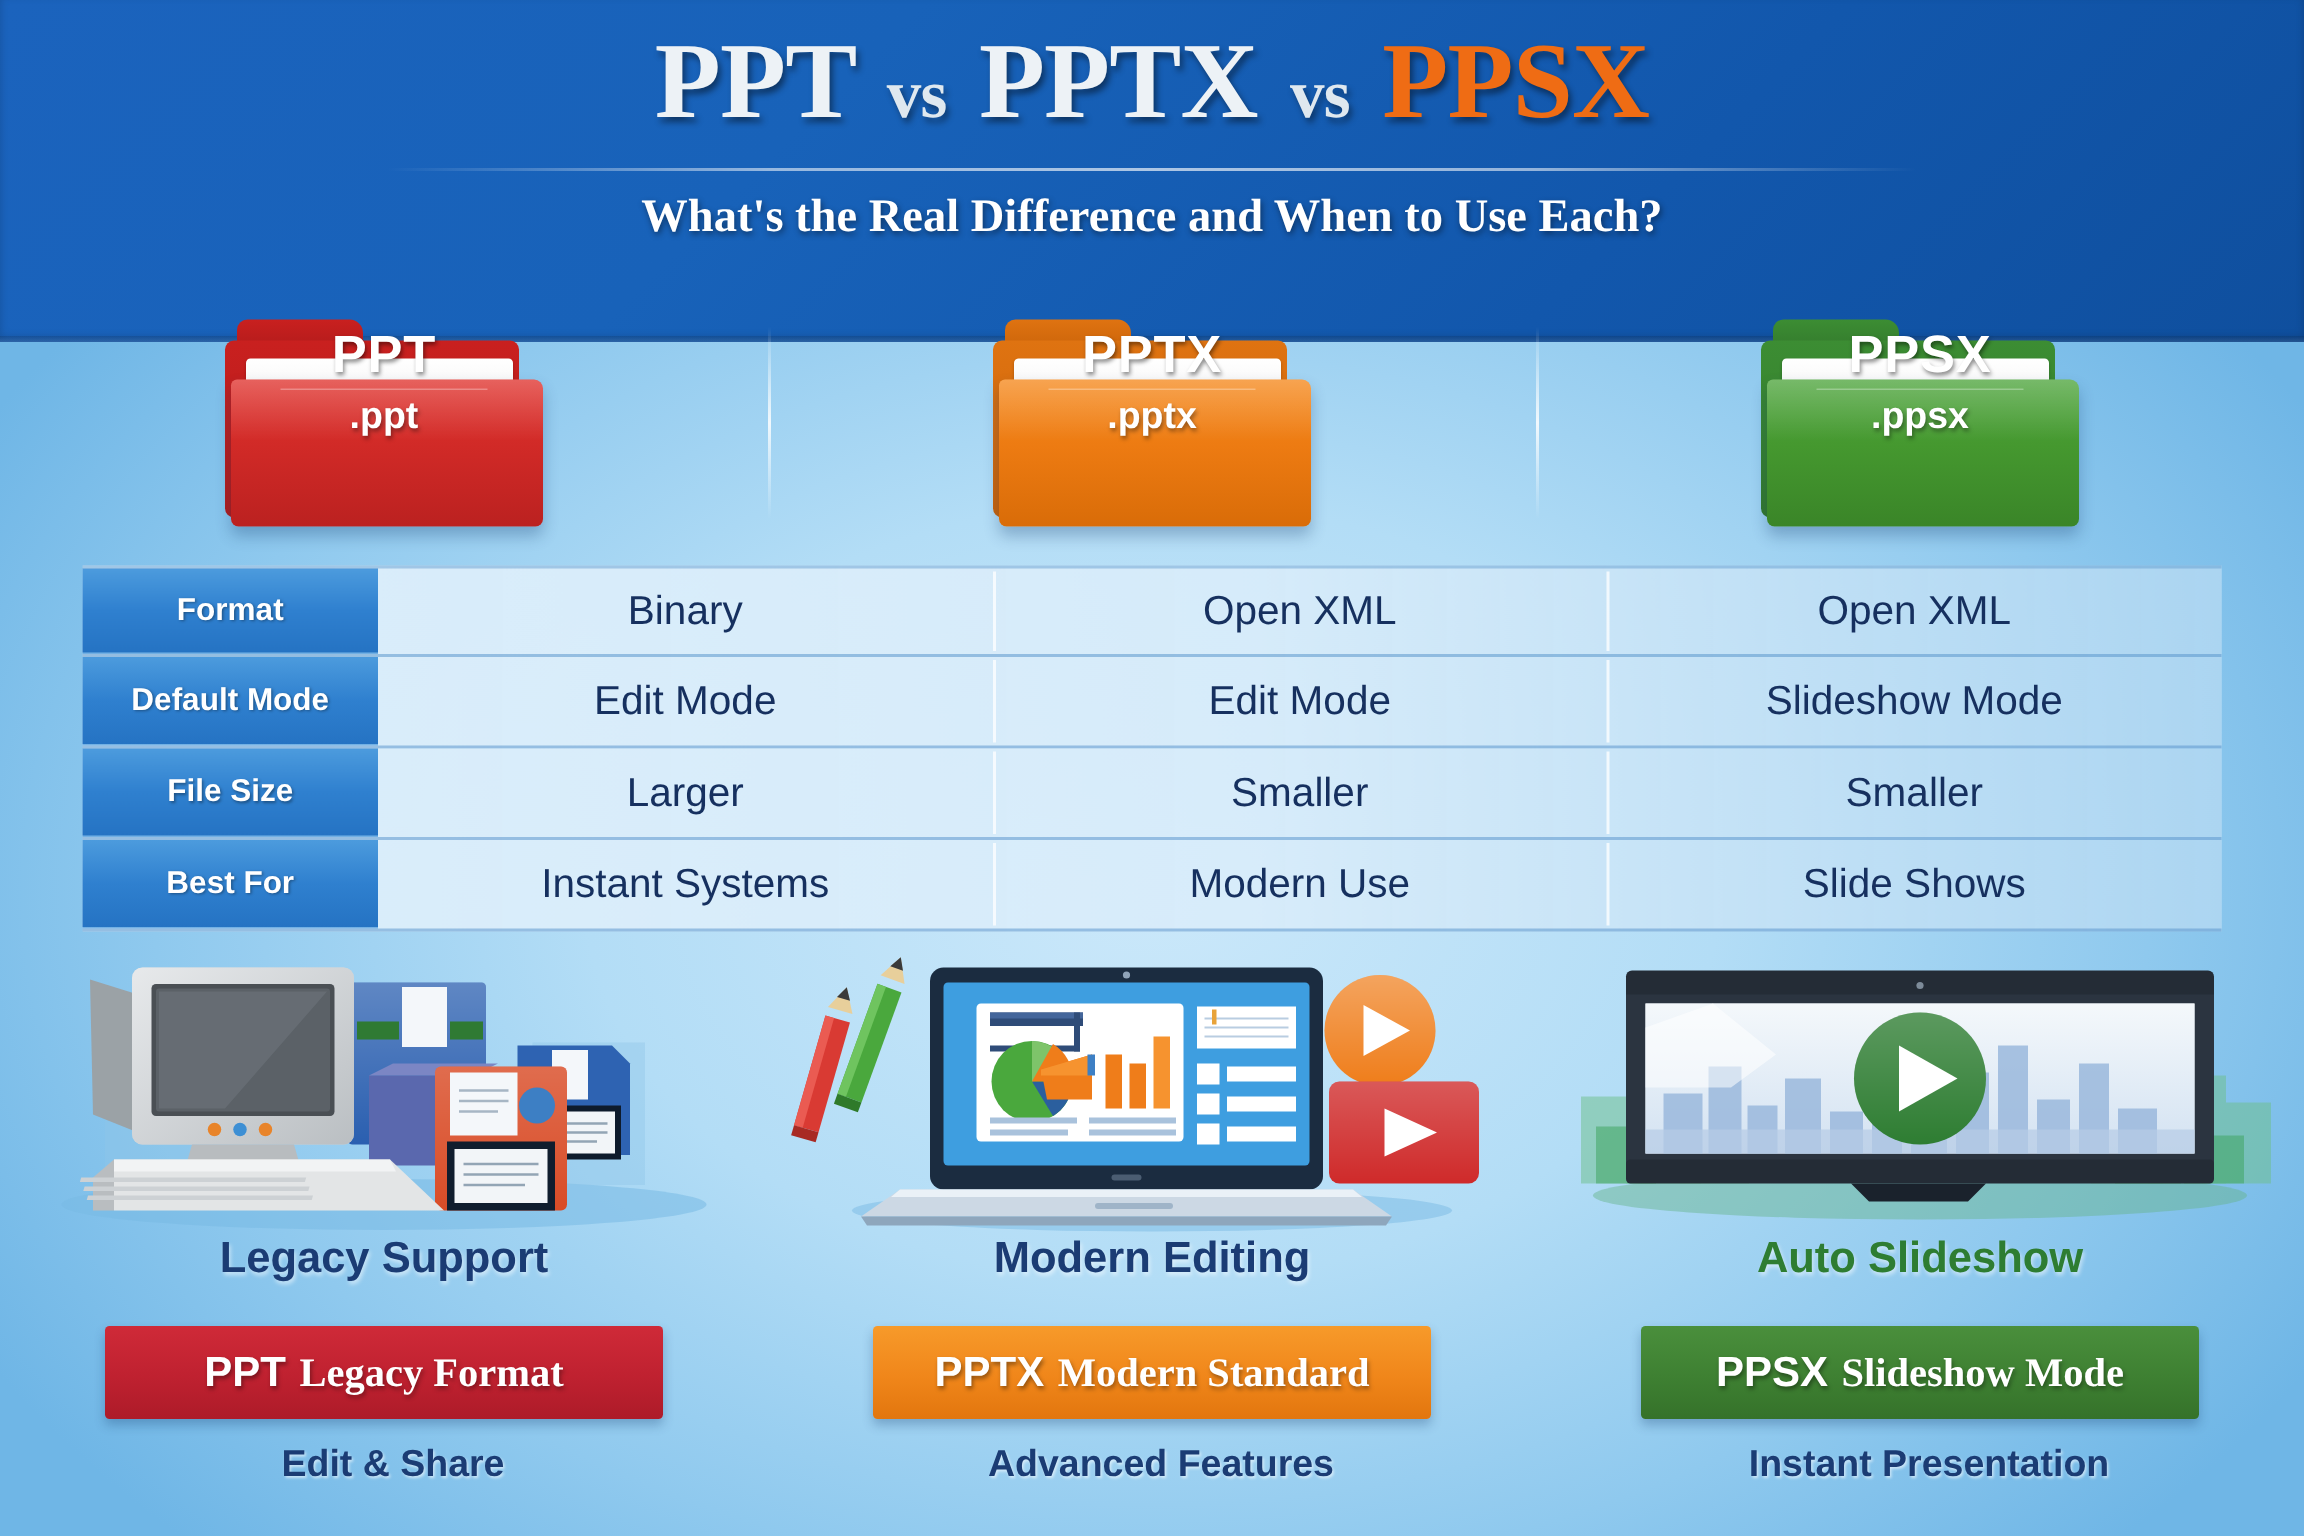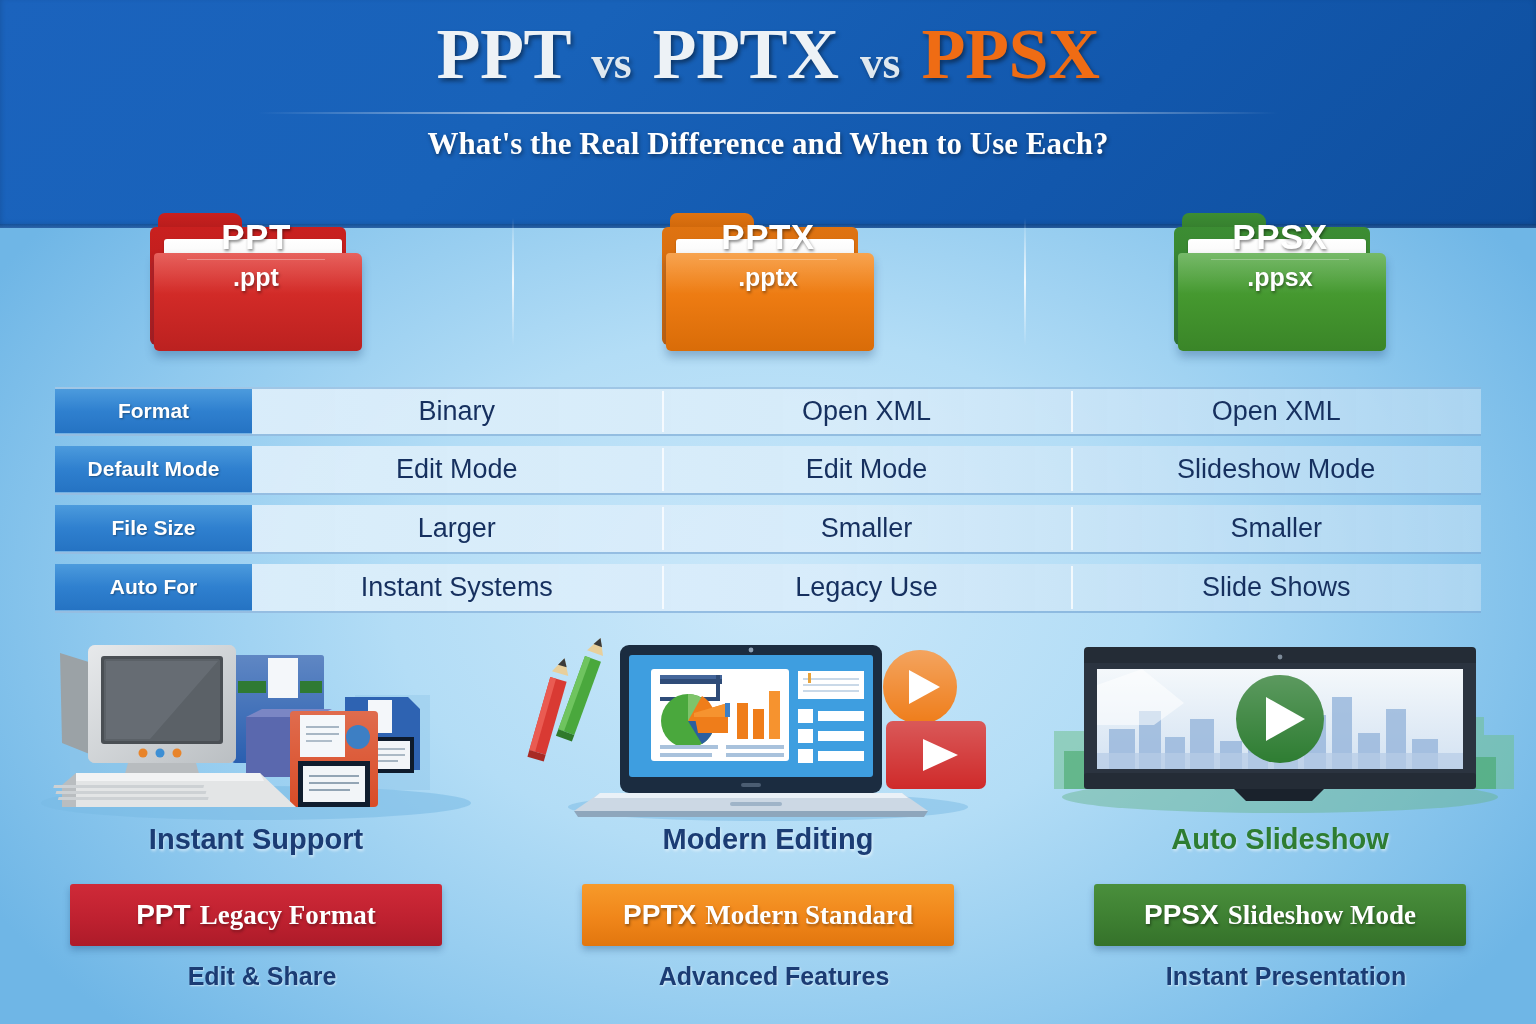--- a/index.html
+++ b/index.html
@@ -179,24 +179,23 @@
   }
 
   
   .table {
     position: absolute;
     left: 55px; top: 377px;
     width: 1426px;
   }
   .trow {
     display: flex;
-    height: 49px;
+    height: 61px;
     border-bottom: 2px solid rgba(92,152,205,.55);
     background: linear-gradient(90deg, rgba(222,239,251,.95) 0%, rgba(216,236,250,.92) 55%, rgba(178,216,242,.85) 100%);
-    margin-top: 10px;
   }
   .trow:first-child { border-top: 2px solid rgba(92,152,205,.45); }
   .tlabel {
     width: 197px;
     display: flex;
     align-items: center;
     justify-content: center;
     font-size: 21px;
     font-weight: bold;
     color: #ffffff;
@@ -361,23 +360,23 @@
     </div>
 
     <div class="trow">
       <div class="tlabel">File Size</div>
       <div class="tcell">Larger</div>
       <div class="tcell">Smaller</div>
       <div class="tcell">Smaller</div>
     </div>
 
     <div class="trow">
-      <div class="tlabel">Auto For</div>
+      <div class="tlabel">Best For</div>
       <div class="tcell">Instant Systems</div>
-      <div class="tcell">Legacy Use</div>
+      <div class="tcell">Modern Use</div>
       <div class="tcell">Slide Shows</div>
     </div>
 
   </div>
 
   <div class="illus">
 
     <div class="icol">
       <svg class="scene" viewBox="0 0 512 200">
         <ellipse cx="256" cy="178" rx="215" ry="17" fill="#79b9e4" opacity=".55"></ellipse>
@@ -445,21 +444,21 @@
           <linearGradient id="gfl" x1="0" y1="0" x2="0" y2="1">
             <stop offset="0" stop-color="#ffffff"></stop>
               <stop offset="1" stop-color="#ffffff" stop-opacity="0"></stop>
           </linearGradient>
           <linearGradient id="gmon" x1="0" y1="0" x2="1" y2="1">
             <stop offset="0" stop-color="#eceef0"></stop>
               <stop offset="1" stop-color="#b4b9bd"></stop>
           </linearGradient>
         </defs>
       </svg>
-      <div class="caption navy">Instant Support</div>
+      <div class="caption navy">Legacy Support</div>
     </div>
 
     <div class="icol">
       <svg class="scene" viewBox="0 0 512 200">
         <ellipse cx="256" cy="182" rx="200" ry="14" fill="#79b9e4" opacity=".5"></ellipse>
 
         <g transform="rotate(20 60 90)">
           <rect x="52" y="30" width="17" height="78" fill="#4aa83d"></rect>
           <rect x="52" y="30" width="6" height="78" fill="#6fc45f"></rect>
           <path d="M52 24 L69 24 L60.5 8 Z" fill="#e8cf9b"></path>

